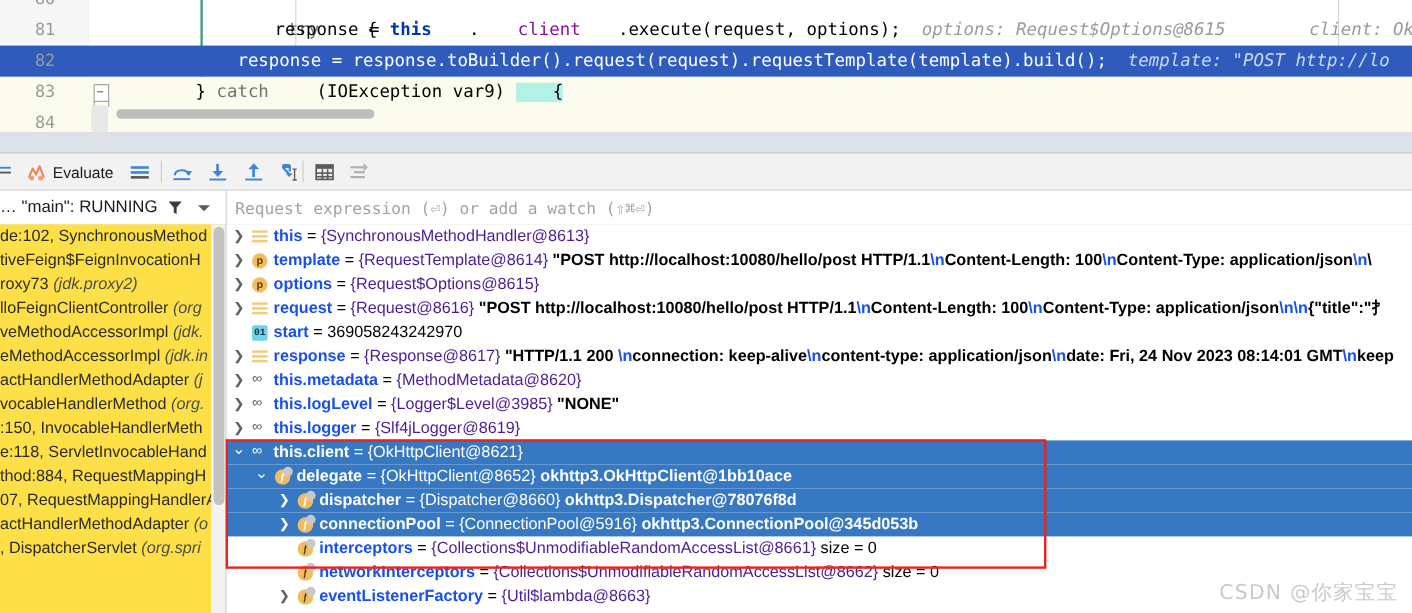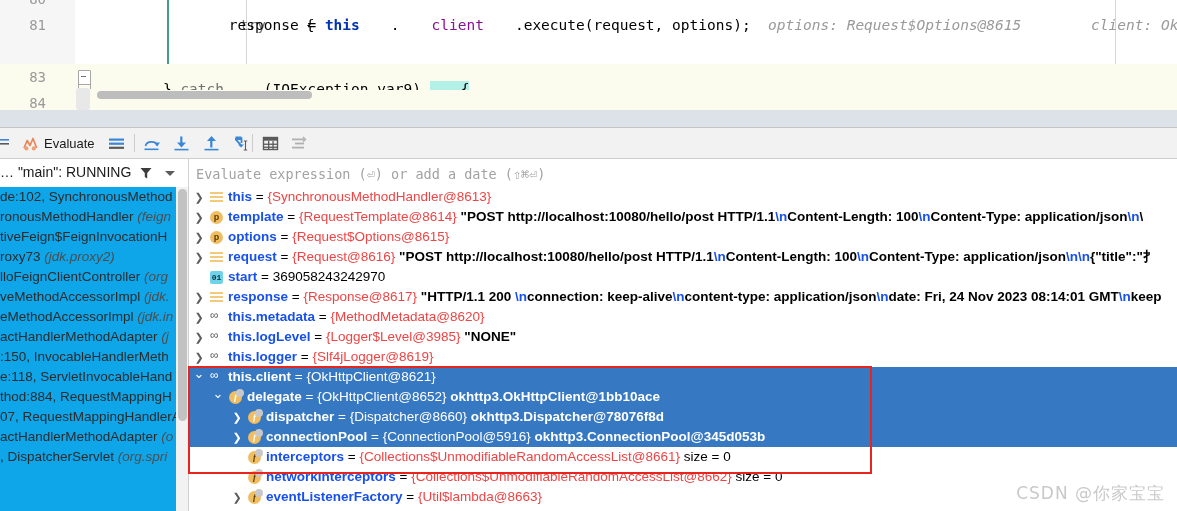--- a/index.html
+++ b/index.html
@@ -88,42 +88,42 @@
   .caret-dn{position:absolute;left:165px;top:12px;width:0;height:0;border-left:5px solid transparent;border-right:5px solid transparent;border-top:5px solid #5c5c5c;}
   .thread-sep{position:absolute;left:188px;top:0px;width:1px;height:28px;background:#d4d4d4;}
   .evalbox{
     position:absolute;left:196px;top:5px;width:960px;height:20px;
     font-family:"DejaVu Sans Mono","Liberation Mono",monospace;
     font-size:13.5px;color:#a2a2a2;line-height:20px;white-space:nowrap;
   }
 
   
   .frames{
-    position:absolute;left:0;top:187px;width:188px;height:324px;background:#0ea5e9;overflow:hidden;
+    position:absolute;left:0;top:187px;width:188px;height:324px;background:#fde047;overflow:hidden;
   }
   .frame-row{height:20px;line-height:20px;white-space:nowrap;font-size:13.5px;color:#2b2b2b;
     padding-left:0px;overflow:hidden;}
   .frame-row .it{font-style:italic;color:#4d4d4d;}
   .frames-scroll-thumb{position:absolute;right:6px;top:2px;width:9px;height:232px;background:#c2c2c2;border-radius:5px;}
   .frames-edge{position:absolute;left:176px;top:187px;width:12px;height:324px;background:#f2f2f2;}
   .frames-divider{position:absolute;left:188px;top:187px;width:1px;height:324px;background:#cfcfcf;}
 
   
   .vars{
     position:absolute;left:189px;top:187px;width:988px;height:324px;background:#ffffff;overflow:hidden;
   }
   .vrow{position:relative;height:20px;line-height:20px;white-space:nowrap;font-size:13.5px;}
   .vrow.hl{background:#3778c2;}
   .vrow.hl *{color:#ffffff !important;}
   .twisty{position:absolute;top:0;width:12px;height:20px;color:#5c5c5c;font-size:11px;line-height:20px;text-align:center;}
   .vicon{position:absolute;top:4px;width:13px;height:13px;}
   .vname{color:#1750eb;font-weight:700;}
   .vrow.hl .vname{color:#ffffff;}
   .veq{color:#000000;}
-  .vtype{color:#ef4444;}
+  .vtype{color:#4c1d95;}
   .vstr{color:#000000;font-weight:700;}
   .vesc{color:#1750eb;font-weight:700;}
   .vnum{color:#000000;}
   .vsize{color:#000000;font-weight:400;}
   .vcontent{position:absolute;top:0;left:0;white-space:nowrap;}
 
   
   .ic-obj{background:
       linear-gradient(#f5c97a,#f5c97a) 0 1px/13px 2px no-repeat,
       linear-gradient(#f5c97a,#f5c97a) 0 5px/13px 2px no-repeat,
@@ -164,25 +164,30 @@
       <span class="code-text" style="left:170px;">
         <span class="kw">try</span><span class="plain"> {</span>
       </span>
     </div>
 
     <div class="code-row r1">
       <span class="gutter-num">81</span>
       <span class="code-text" style="left:97px;"><span class="plain">        </span><span class="plain">response = </span><span class="k">this</span><span class="plain">.</span><span class="fld">client</span><span class="plain">.execute(request, options);</span>  <span class="hint">options: Request$Options@8615        client: OkHttpClient@8621</span></span>
     </div>
 
+    <div class="code-row r2">
+      <span class="gutter-num">82</span>
+      <span class="breakpoint"></span>
+      <span class="code-text" style="left:97px;"><span class="plain">        response = response.toBuilder().request(request).requestTemplate(template).build();</span>  <span class="hint">template: "POST http://lo</span></span>
+    </div>
 
     <div class="code-row r3">
       <span class="gutter-num">83</span>
       <span class="fold-marker" style="left:78px;top:6px;"></span>
-      <span class="code-text" style="left:97px;margin-top:12px;"><span class="plain">    } </span><span class="kw">catch</span><span class="plain"> (IOException var9) </span><span class="plain brace-hl">{</span></span>
+      <span class="code-text" style="left:97px;"><span class="plain">    } </span><span class="kw">catch</span><span class="plain"> (IOException var9) </span><span class="plain brace-hl">{</span></span>
     </div>
 
     <div class="code-row r4">
       <span class="gutter-num">84</span>
     </div>
     <div class="vscroll-code"></div>
     <div class="hscroll-thumb"></div>
   </div>
 
   <div class="strip"></div>
@@ -254,32 +259,32 @@
     </svg>
   </div>
 
   <div class="threadrow">
     <span class="thread-label">… "main": RUNNING</span>
     <svg class="filter-icon" viewBox="0 0 14 14">
       <path d="M1.5 2 L12.5 2 L8.2 7 L8.2 12.5 L5.8 11 L5.8 7 Z" fill="#3c3c3c"></path>
     </svg>
     <span class="caret-dn"></span>
     <div class="thread-sep"></div>
-    <div class="evalbox">Evaluate expression (⏎) or add a date (⇧⌘⏎)</div>
+    <div class="evalbox">Request expression (⏎) or add a watch (⇧⌘⏎)</div>
   </div>
 
   <div class="frames" id="frames-panel">
       <div class="frame-row"><span>de:102, SynchronousMethod</span></div>
-      <div class="frame-row"><span>ronousMethodHandler </span><span class="it">(feign</span></div>
       <div class="frame-row"><span>tiveFeign$FeignInvocationH</span></div>
       <div class="frame-row"><span>roxy73 </span><span class="it">(jdk.proxy2)</span></div>
       <div class="frame-row"><span>lloFeignClientController </span><span class="it">(org</span></div>
       <div class="frame-row"><span>veMethodAccessorImpl </span><span class="it">(jdk.</span></div>
       <div class="frame-row"><span>eMethodAccessorImpl </span><span class="it">(jdk.in</span></div>
       <div class="frame-row"><span>actHandlerMethodAdapter </span><span class="it">(j</span></div>
+      <div class="frame-row"><span>vocableHandlerMethod </span><span class="it">(org.</span></div>
       <div class="frame-row"><span>:150, InvocableHandlerMeth</span></div>
       <div class="frame-row"><span>e:118, ServletInvocableHand</span></div>
       <div class="frame-row"><span>thod:884, RequestMappingH</span></div>
       <div class="frame-row"><span>07, RequestMappingHandlerA</span></div>
       <div class="frame-row"><span>actHandlerMethodAdapter </span><span class="it">(o</span></div>
       <div class="frame-row"><span>, DispatcherServlet </span><span class="it">(org.spri</span></div>
     </div>
   <div class="frames-edge"></div>
   <div class="frames-scroll-thumb" style="left:178px;top:189px;"></div>
   <div class="frames-divider"></div>

